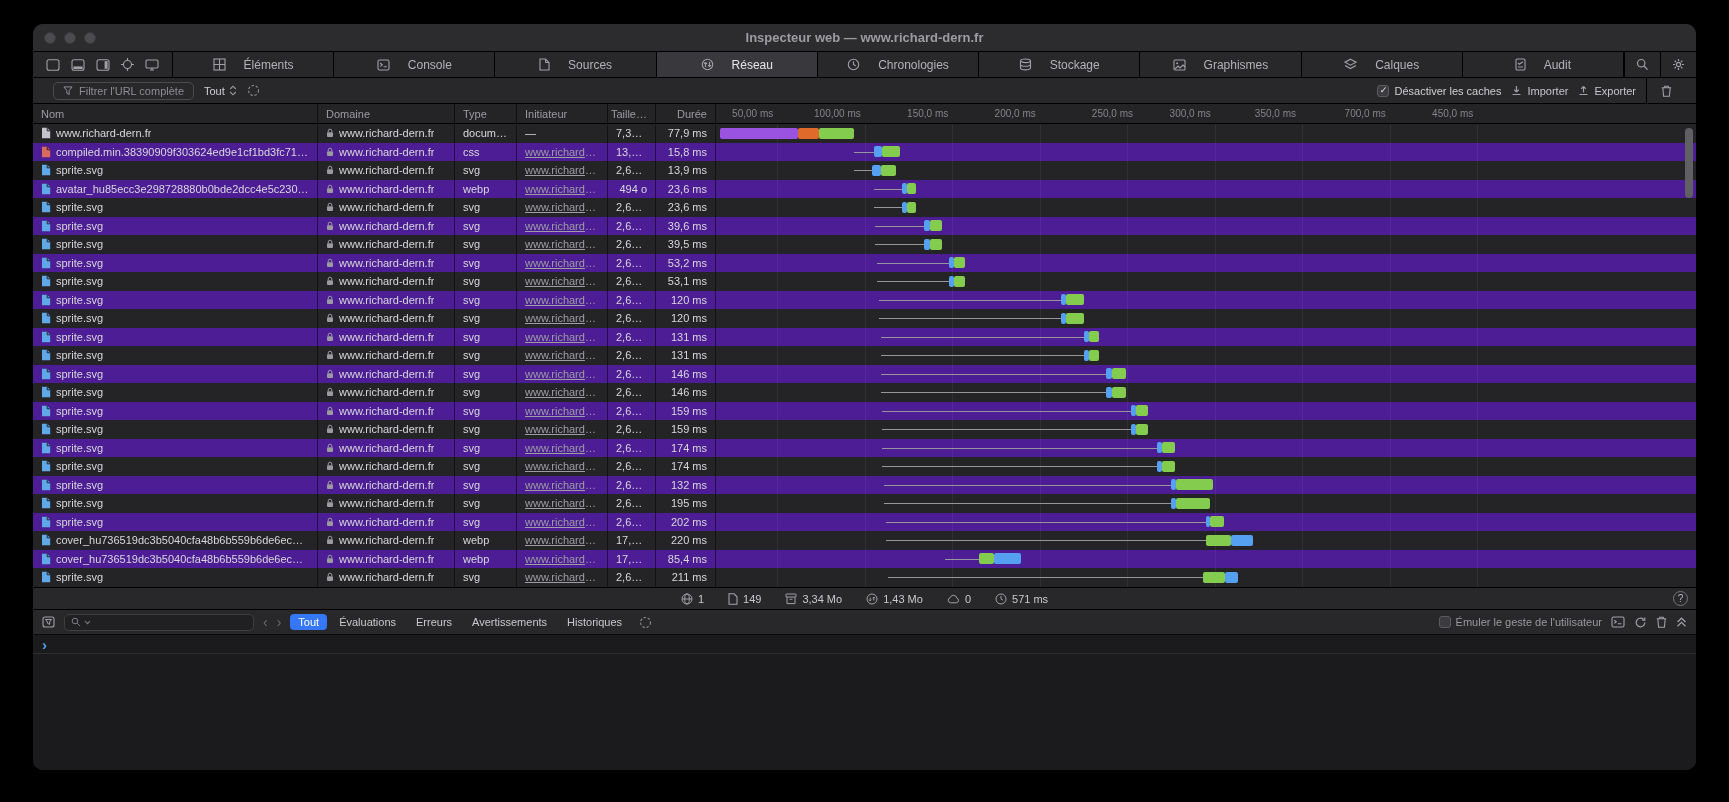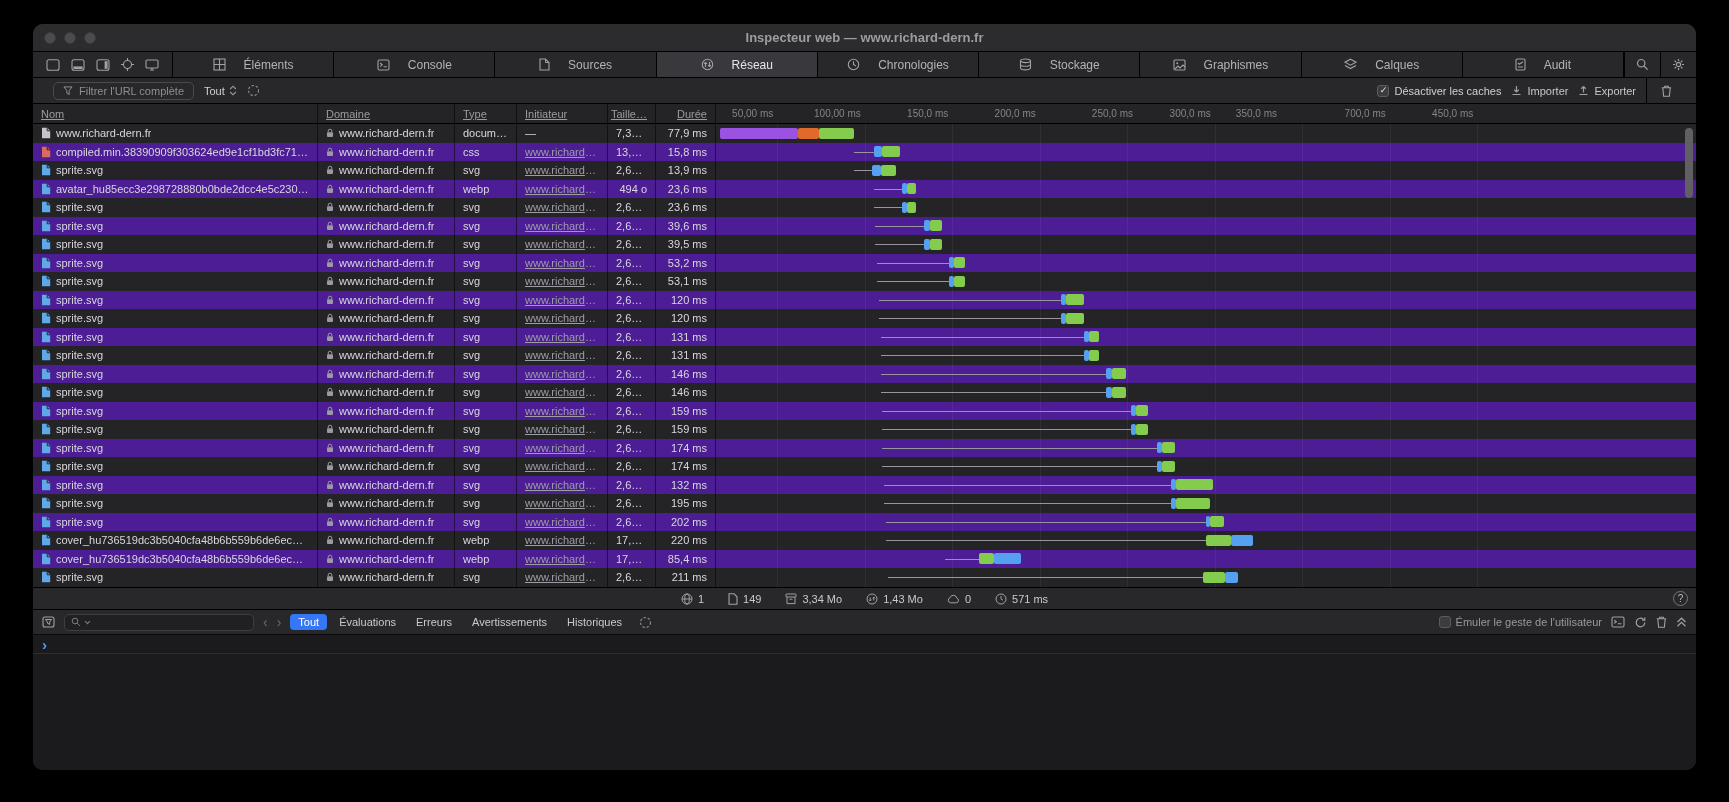--- a/index.html
+++ b/index.html
@@ -30,21 +30,21 @@
   .scope { display:flex; align-items:center; gap:4px; color:#cfcfd4; }
   .spacer { flex:1; }
   .chk { width:12px; height:12px; border-radius:3px; background:#3c3c40; border:1px solid #5b5b60;
          display:flex; align-items:center; justify-content:center; color:#e8e8ec; font-size:9px; line-height:1; }
   .chk.empty { color:transparent; }
   .cblabel { color:#d0d0d4; }
   .tbtn { display:flex; align-items:center; gap:5px; color:#c6c6cb; }
   .vdiv { width:1px; height:100%; background:#000; }
   
   .thead { height:20px; flex:0 0 20px; background:#242427; border-bottom:1px solid #000;
-           display:flex; font-size:11px; color:#9b9ba1;text-decoration:underline; }
+           display:flex; font-size:11px; color:#9b9ba1; }
   .th { display:flex; align-items:center; padding:0 8px; border-right:1px solid rgba(0,0,0,.55);
         overflow:hidden; white-space:nowrap; }
   .right { justify-content:flex-end; text-align:right; }
   .c-name{width:285px} .c-dom{width:137px} .c-type{width:62px} .c-init{width:91px} .c-size{width:48px} .c-dur{width:60px}
   .wf-head { flex:1; position:relative; overflow:hidden; }
   .ticklabel { position:absolute; top:0; height:100%; width:74px; display:flex; align-items:center;
                justify-content:flex-end; font-size:10px; color:#84848a; }
   
   .tbody { height:463px; flex:0 0 463px; position:relative; background:#1b1b1d; overflow:hidden; }
   .gridline { position:absolute; top:0; bottom:0; width:1px; background:rgba(255,255,255,.055); z-index:1; }
@@ -289,21 +289,21 @@
     <div class="th c-init">Initiateur</div>
     <div class="th c-size right">Taille…</div>
     <div class="th c-dur right">Durée</div>
     <div class="wf-head" id="wf-head">
         <div class="ticklabel" style="left: -16.75px;">50,00 ms</div>
         <div class="ticklabel" style="left: 70.75px;">100,00 ms</div>
         <div class="ticklabel" style="left: 158.25px;">150,0 ms</div>
         <div class="ticklabel" style="left: 245.75px;">200,0 ms</div>
         <div class="ticklabel" style="left: 343px;">250,0 ms</div>
         <div class="ticklabel" style="left: 420.75px;">300,0 ms</div>
-        <div class="ticklabel" style="left: 487px;">350,0 ms</div>
+        <div class="ticklabel" style="left: 506px;">350,0 ms</div>
         <div class="ticklabel" style="left: 595.75px;">700,0 ms</div>
         <div class="ticklabel" style="left: 683.25px;">450,0 ms</div>
       </div>
   </div>
 
   <div class="tbody" id="tbody">
     <div class="scrollthumb"></div>
   <div class="gridline" style="left: 744.25px;"></div>
       <div class="gridline" style="left: 831.75px;"></div>
       <div class="gridline" style="left: 919.25px;"></div>

